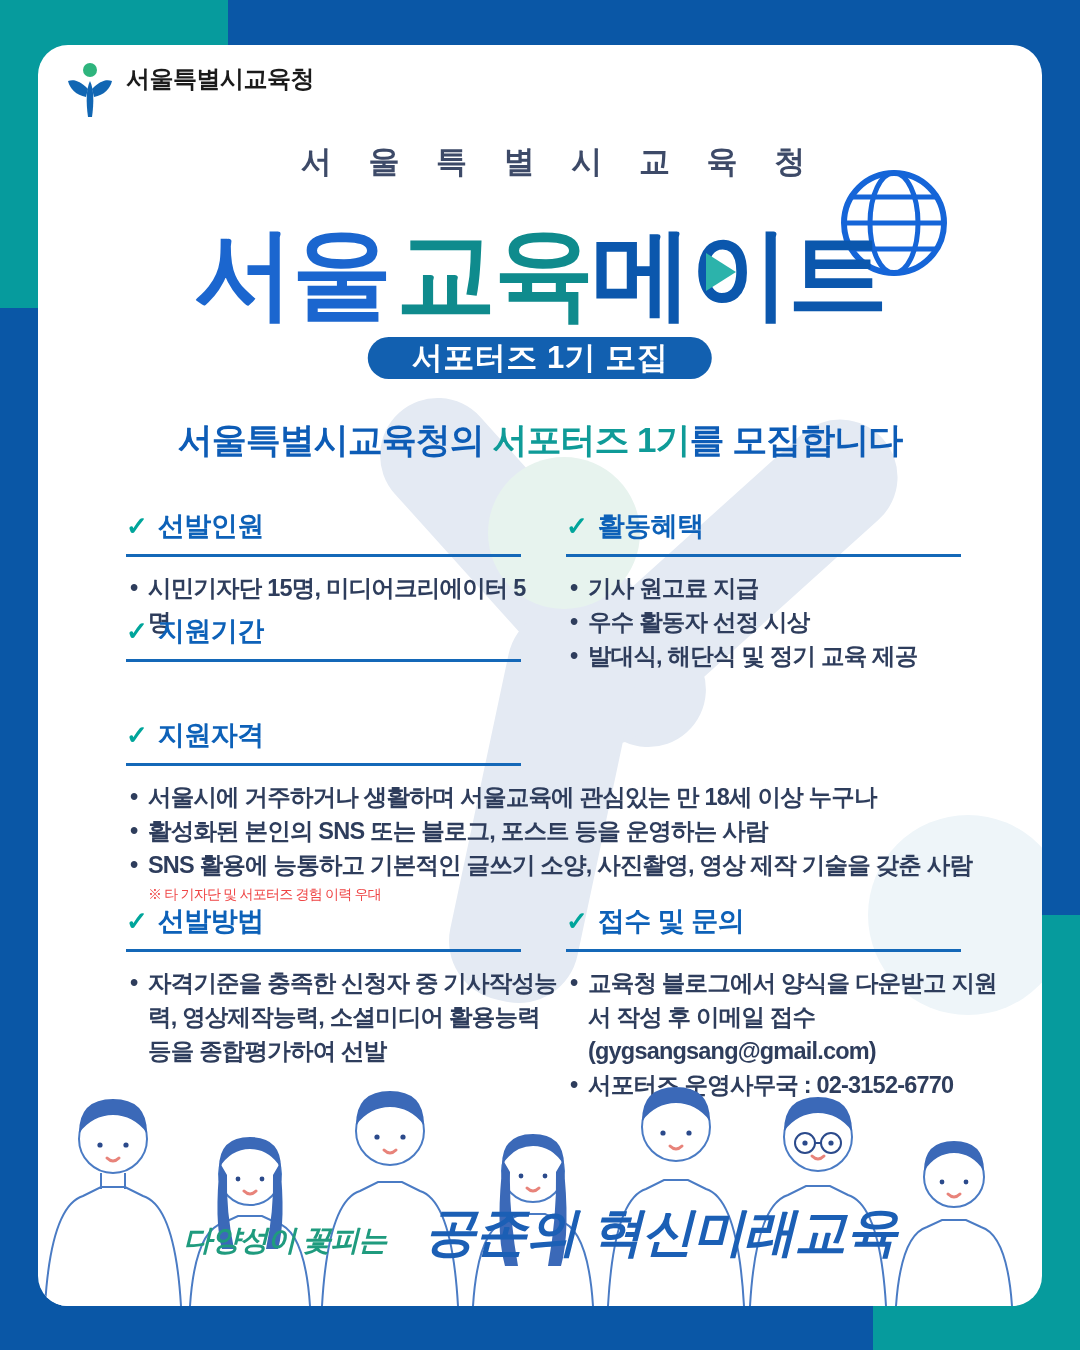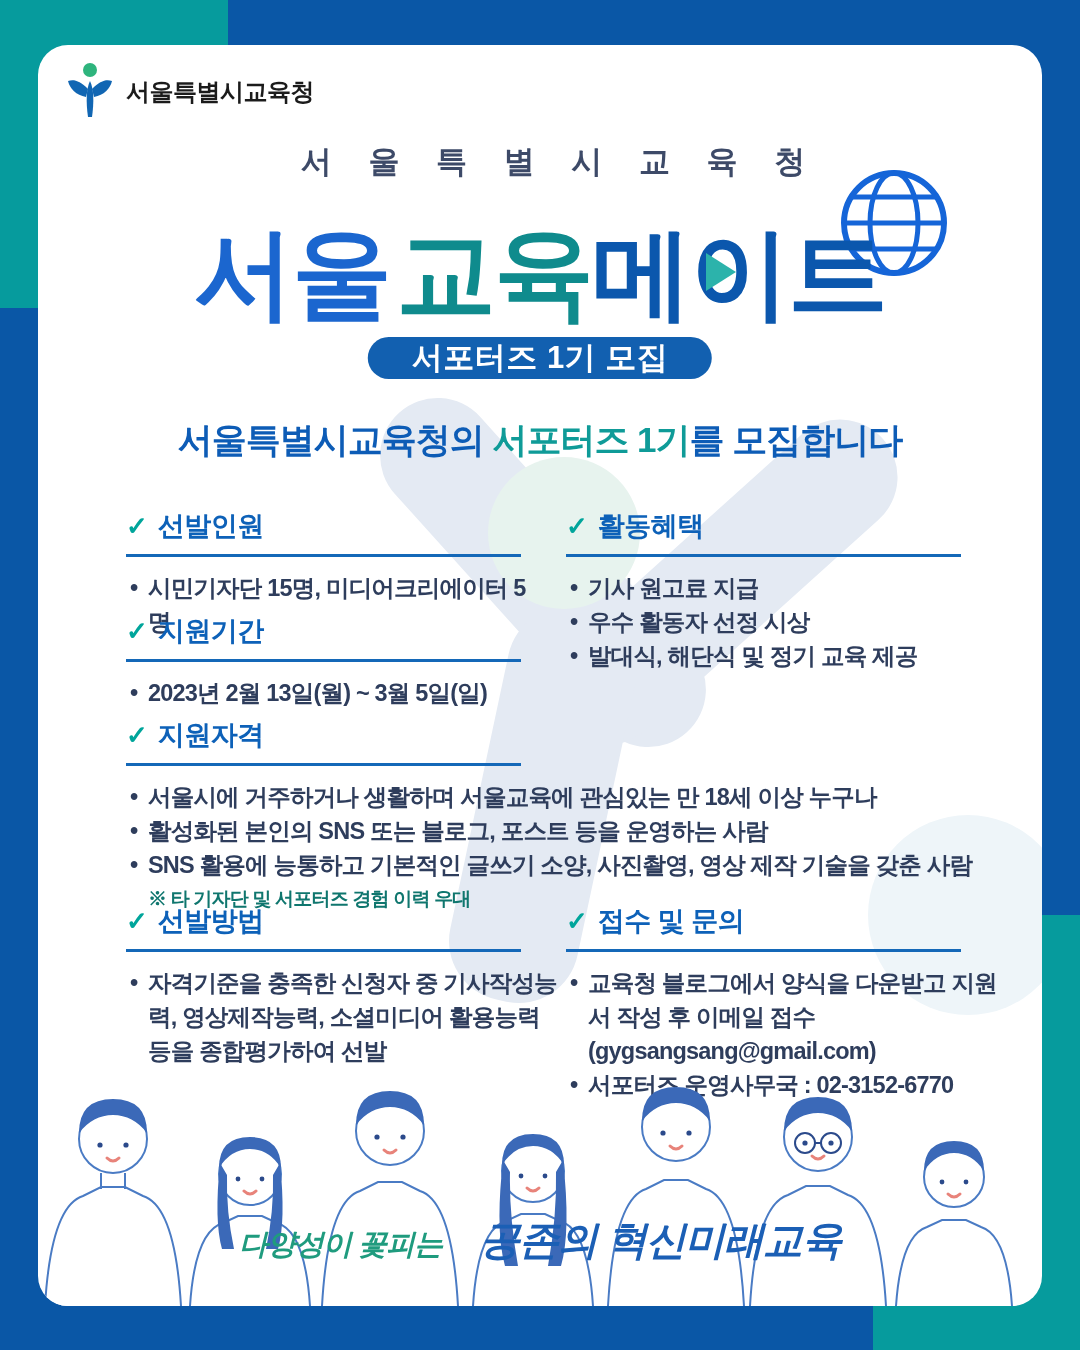--- a/index.html
+++ b/index.html
@@ -30,21 +30,21 @@
   .wm-head { position: absolute; left: 450px; top: 412px; width: 152px; height: 152px; border-radius: 50%; background: #e7f3ee; }
   .wm-bar { position: absolute; background: #e4eaf3; border-radius: 60px; }
   .wm-bar.b1 { left: 440px; top: 560px; width: 130px; height: 400px; transform: rotate(12deg); }
   .wm-bar.b2 { left: 290px; top: 470px; width: 430px; height: 115px; transform: rotate(48deg); }
   .wm-bar.b3 { left: 470px; top: 480px; width: 430px; height: 115px; transform: rotate(-42deg); }
   .wm-circle2 { position: absolute; left: 830px; top: 770px; width: 200px; height: 200px; border-radius: 50%; background: #eef5f9; }
 
   .content { position: absolute; left: 0; top: 0; width: 100%; height: 100%; z-index: 1; }
 
   
-  .org-row { position: absolute; left: 28px; top: 18px; display: flex; align-items: center; gap: 12px; }
+  .org-row { position: absolute; left: 28px; top: 18px; display: flex; align-items: flex-start; gap: 12px; }
   .org-name { font-size: 24px; font-weight: bold; color: #1b1b1b; letter-spacing: -0.5px; }
 
   
   .spaced-header {
     position: absolute; top: 96px; width: 100%;
     text-align: center;
     font-size: 31px; font-weight: bold;
     color: #3d4a68;
     letter-spacing: 14px;
     padding-left: 40px;
@@ -100,40 +100,40 @@
     padding-left: 22px;
     font-size: 23.5px; font-weight: bold; letter-spacing: -0.8px;
     color: #2e3d5c;
     line-height: 1.45;
   }
   .bullets li::before {
     content: "•";
     position: absolute; left: 4px; top: 0;
     color: #2e3d5c;
   }
-  .sec-note { margin: 4px 0 0 22px; font-size: 19px; font-weight: bold; color: #0f766e; letter-spacing: -0.8px; }
+  .sec-note { margin: 4px 0 0 22px; font-size: 14px; font-weight: normal; color: #ef4444; letter-spacing: -0.8px; }
 
   .sec-1 { left: 88px;  top: 463px; width: 420px; }
   .sec-2 { left: 528px; top: 463px; width: 432px; }
   .sec-3 { left: 88px;  top: 568px; width: 420px; }
   .sec-4 { left: 88px;  top: 672px; width: 880px; }
   .sec-5 { left: 88px;  top: 858px; width: 440px; }
   .sec-6 { left: 528px; top: 858px; width: 432px; }
 
   
   .people { position: absolute; left: 0; bottom: 0; width: 1004px; height: 235px; z-index: 1; }
 
   
   .slogan {
     position: absolute; bottom: 38px; width: 100%;
     display: flex; justify-content: center; align-items: baseline; gap: 18px;
     z-index: 2;
   }
   .slogan .s1 { color: #1f9b7e; font-size: 29px; font-weight: bold; font-style: italic; letter-spacing: -1px; }
-  .slogan .s2 { color: #1b5fb5; font-size: 40px; font-weight: 900; font-style: italic; letter-spacing: -1px; margin-left: 20px; }
+  .slogan .s2 { color: #1b5fb5; font-size: 52px; font-weight: 900; font-style: italic; letter-spacing: -1px; margin-left: 20px; }
 </style>
 </head>
 <body>
 
 <div class="frame-rect teal-tl"></div>
 <div class="frame-rect teal-br"></div>
 
 <div class="card">
 
   <div class="watermark">
@@ -199,23 +199,20 @@
         <li>발대식, 해단식 및 정기 교육 제공</li>
       </ul>
     </div>
 
     <div class="section sec-3">
       <div class="sec-head">
         <span class="check">✓</span>
         <span class="sec-title">지원기간</span>
       </div>
       <div class="sec-underline"></div>
-      <ul class="bullets">
-        <li>2023년 2월 13일(월) ~ 3월 5일(일)</li>
-      </ul>
     </div>
 
     <div class="section sec-4">
       <div class="sec-head">
         <span class="check">✓</span>
         <span class="sec-title">지원자격</span>
       </div>
       <div class="sec-underline"></div>
       <ul class="bullets">
         <li>서울시에 거주하거나 생활하며 서울교육에 관심있는 만 18세 이상 누구나</li>

